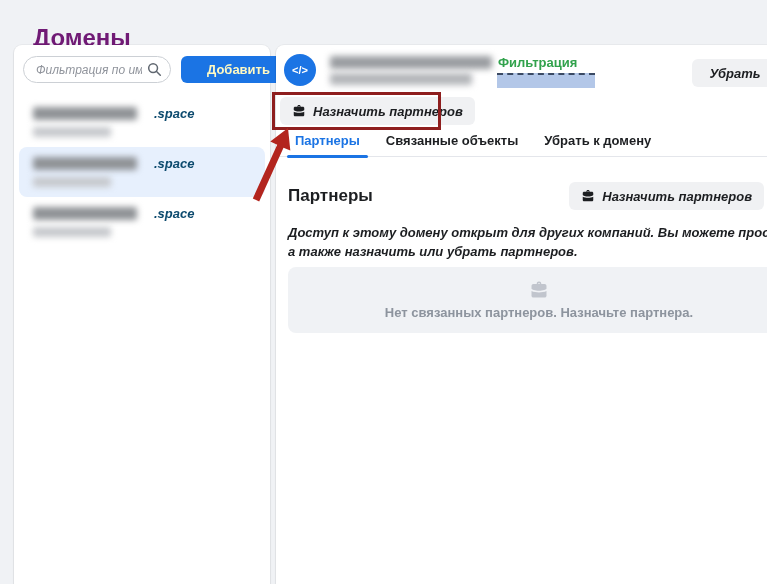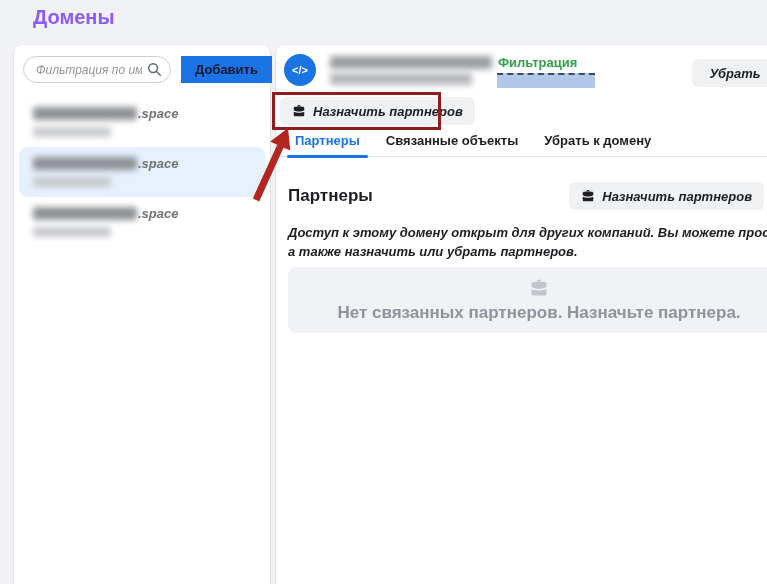--- a/index.html
+++ b/index.html
@@ -5,22 +5,22 @@
   * { margin:0; padding:0; box-sizing:border-box; }
   html,body { width:767px; height:584px; }
   body {
     position:relative;
     background:#f0f2f5;
     font-family:"Liberation Sans", sans-serif;
     color:#1c1e21;
     overflow:hidden;
   }
   .page-title {
-    position:absolute; left:33px; top:6px;
-    font-size:20px; font-weight:700; color:#8b5cf6;
+    position:absolute; left:33px; top:24px;
+    font-size:24px; font-weight:700; color:#701a75;
   }
   .card {
     position:absolute; top:45px; height:560px;
     background:#fff; border-radius:8px;
     box-shadow:0 1px 2px rgba(0,0,0,.12), 0 0 0 1px rgba(0,0,0,.03);
   }
   .card.left  { left:14px;  width:256px; }
   .card.right { left:276px; width:514px; }
 
   
@@ -30,31 +30,31 @@
     width:148px; height:27px;
     border:1px solid #ccd0d5; border-radius:16px;
     padding:0 28px 0 12px;
     font-family:"Liberation Sans",sans-serif;
     font-size:12px; font-style:italic; color:#1c1e21;
     outline:none; background:#fff;
   }
   .filter-input::placeholder { color:#90949c; font-style:italic; }
   .search-ic { position:absolute; right:9px; top:6px; width:15px; height:15px; }
   .btn-add {
-    height:27px; padding:0 14px;
-    background:#1b74e4; color:#0f172a; border:none; border-radius:0;
+    height:27px; padding:0 26px;
+    background:#1b74e4; color:#fef9c3; border:none; border-radius:6px;
     font-family:"Liberation Sans",sans-serif; font-size:13px; font-weight:700;
     cursor:pointer;
   }
   .domain-list { margin-top:6px; }
   .domain-item { margin:0 5px; padding:9px 12px 10px 14px; border-radius:8px; cursor:pointer; }
   .domain-item.selected { background:#e7f0fd; }
   .d-line1 { display:flex; align-items:center; }
   .blur-a { width:104px; height:13px; background:#8f9296; filter:blur(3px); border-radius:2px; }
-  .d-suffix { font-size:13px; font-weight:700; font-style:italic; color:#737373; margin-left:1px; }
+  .d-suffix { font-size:13px; font-weight:700; font-style:italic; color:#0c4a6e; margin-left:17px; }
   .blur-b { width:78px; height:10px; background:#c6c8cc; filter:blur(3px); border-radius:2px; margin-top:6px; }
 
   
   .code-badge {
     position:absolute; left:8px; top:9px; width:32px; height:32px;
     border-radius:50%; background:#1b74e4; color:#fff;
     display:flex; align-items:center; justify-content:center;
     font-size:11px; font-weight:700; letter-spacing:0;
   }
   .hdr-blur1 { position:absolute; left:54px; top:11px; width:162px; height:13px; background:#9a9da1; filter:blur(3px); border-radius:2px; }
@@ -104,21 +104,21 @@
     position:absolute; left:12px; top:178px; width:500px;
     font-size:13px; font-weight:700; font-style:italic; color:#1c1e21;
     line-height:19px; white-space:nowrap;
   }
   .section-desc span { display:block; }
   .empty-box {
     position:absolute; left:12px; top:222px; width:502px; height:66px;
     background:#f0f2f5; border-radius:8px;
     display:flex; flex-direction:column; align-items:center; justify-content:center; gap:5px;
   }
-  .empty-text { font-size:17px; font-weight:700; color:#8d949e;text-align:right; }
+  .empty-text { font-size:13px; font-weight:700; color:#8d949e;text-align:right; }
 
   
   .annot-rect {
     position:absolute; left:272px; top:92px; width:169px; height:38px;
     border:3px solid #8e1e1e; z-index:50; pointer-events:none;
   }
   .annot-arrow { position:absolute; left:240px; top:118px; z-index:51; pointer-events:none; }
 
   .ic { display:inline-block; vertical-align:middle; }
 </style>

